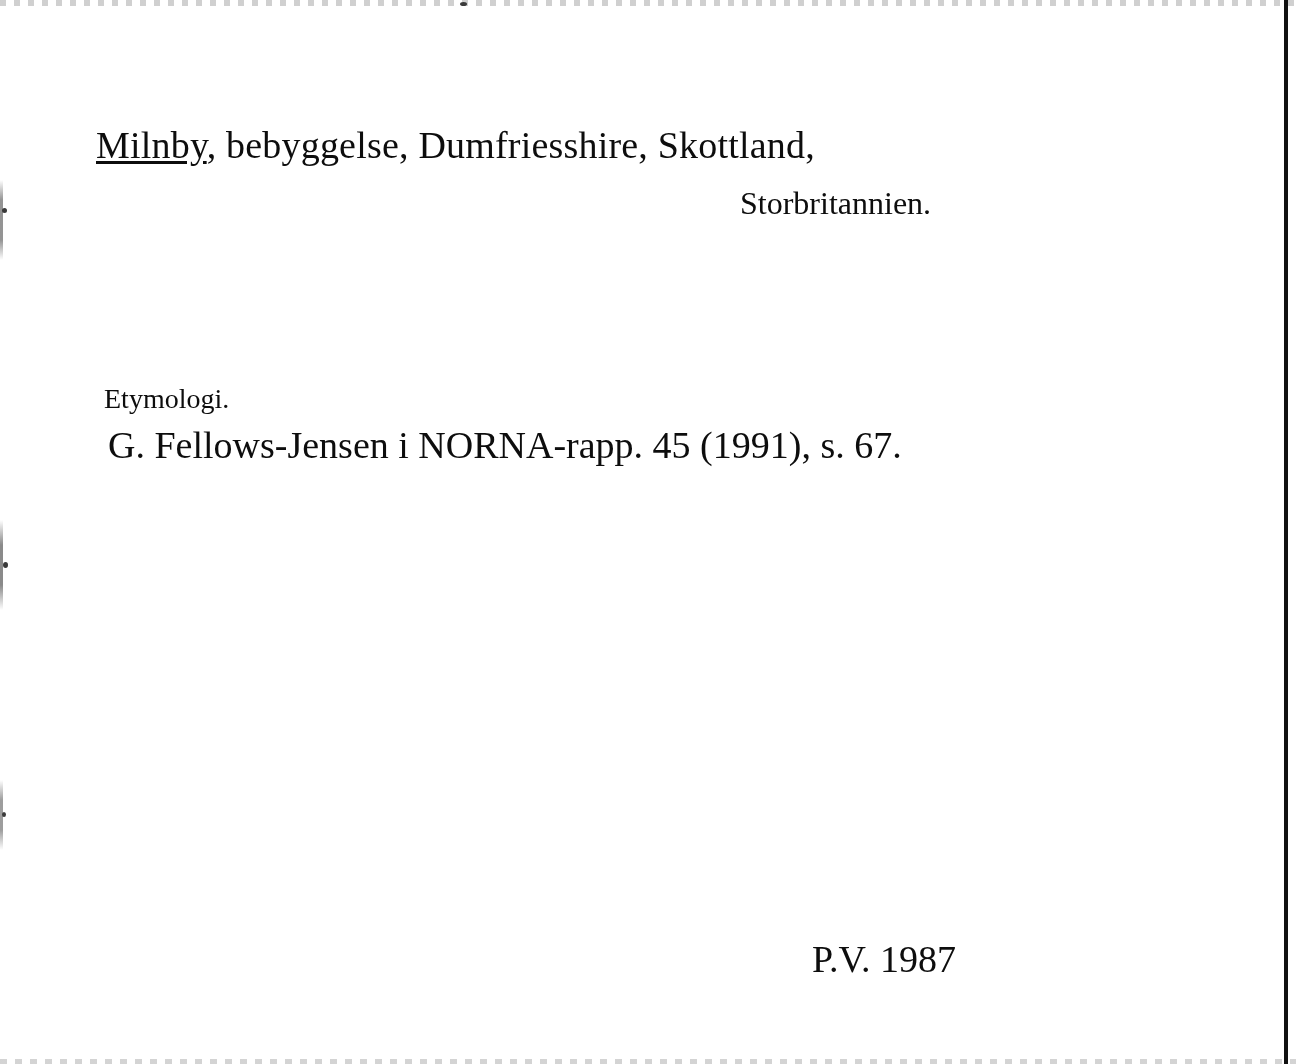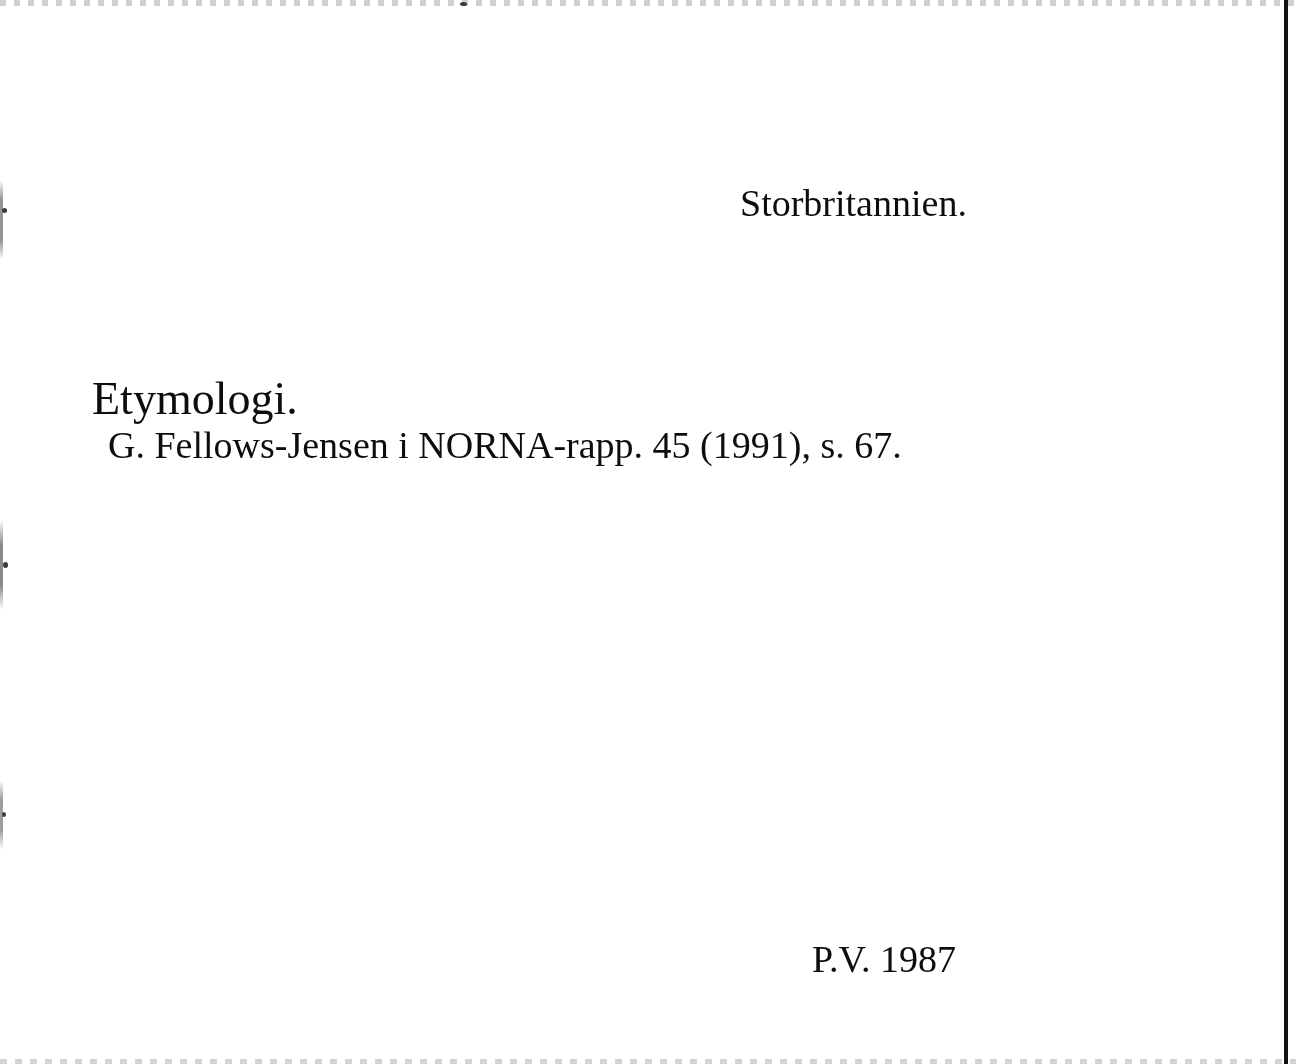--- a/index.html
+++ b/index.html
@@ -89,30 +89,30 @@
     white-space: nowrap;
   }
   .headword {
     text-decoration: underline;
     text-underline-offset: 3px;
   }
   .headword-cont {
     position: absolute;
     left: 740px;
     top: 180px;
-    font-size: 38px;
+    font-size: 32px;
     line-height: 46px;
     white-space: nowrap;
   }
 
   .etymology-label {
     position: absolute;
-    left: 92px;
+    left: 104px;
     top: 376px;
-    font-size: 46px;
+    font-size: 28px;
     line-height: 46px;
     white-space: nowrap;
   }
   .etymology-ref {
     position: absolute;
     left: 108px;
     top: 422px;
     font-size: 38px;
     line-height: 46px;
     white-space: nowrap;
@@ -135,20 +135,23 @@
   <div class="scan-edge-top"></div>
   <div class="scan-edge-bottom"></div>
   <div class="scan-edge-left"></div>
   <div class="scan-edge-right"></div>
 
   <div class="speck" style="left:460px; top:2px; width:7px; height:4px;"></div>
   <div class="speck" style="left:2px; top:208px; width:5px; height:5px;"></div>
   <div class="speck" style="left:3px; top:562px; width:5px; height:6px;"></div>
   <div class="speck" style="left:2px; top:812px; width:4px; height:5px;"></div>
 
+  <div class="headword-line">
+    <span class="headword">Milnby</span><span>, bebyggelse, Dumfriesshire, Skottland,</span>
+  </div>
 
   <div class="headword-cont">Storbritannien.</div>
 
   <div class="etymology-label">Etymologi.</div>
 
   <div class="etymology-ref">G. Fellows-Jensen i NORNA-rapp. 45 (1991), s. 67.</div>
 
   <div class="signature">P.V. 1987</div>
 
 </div>

